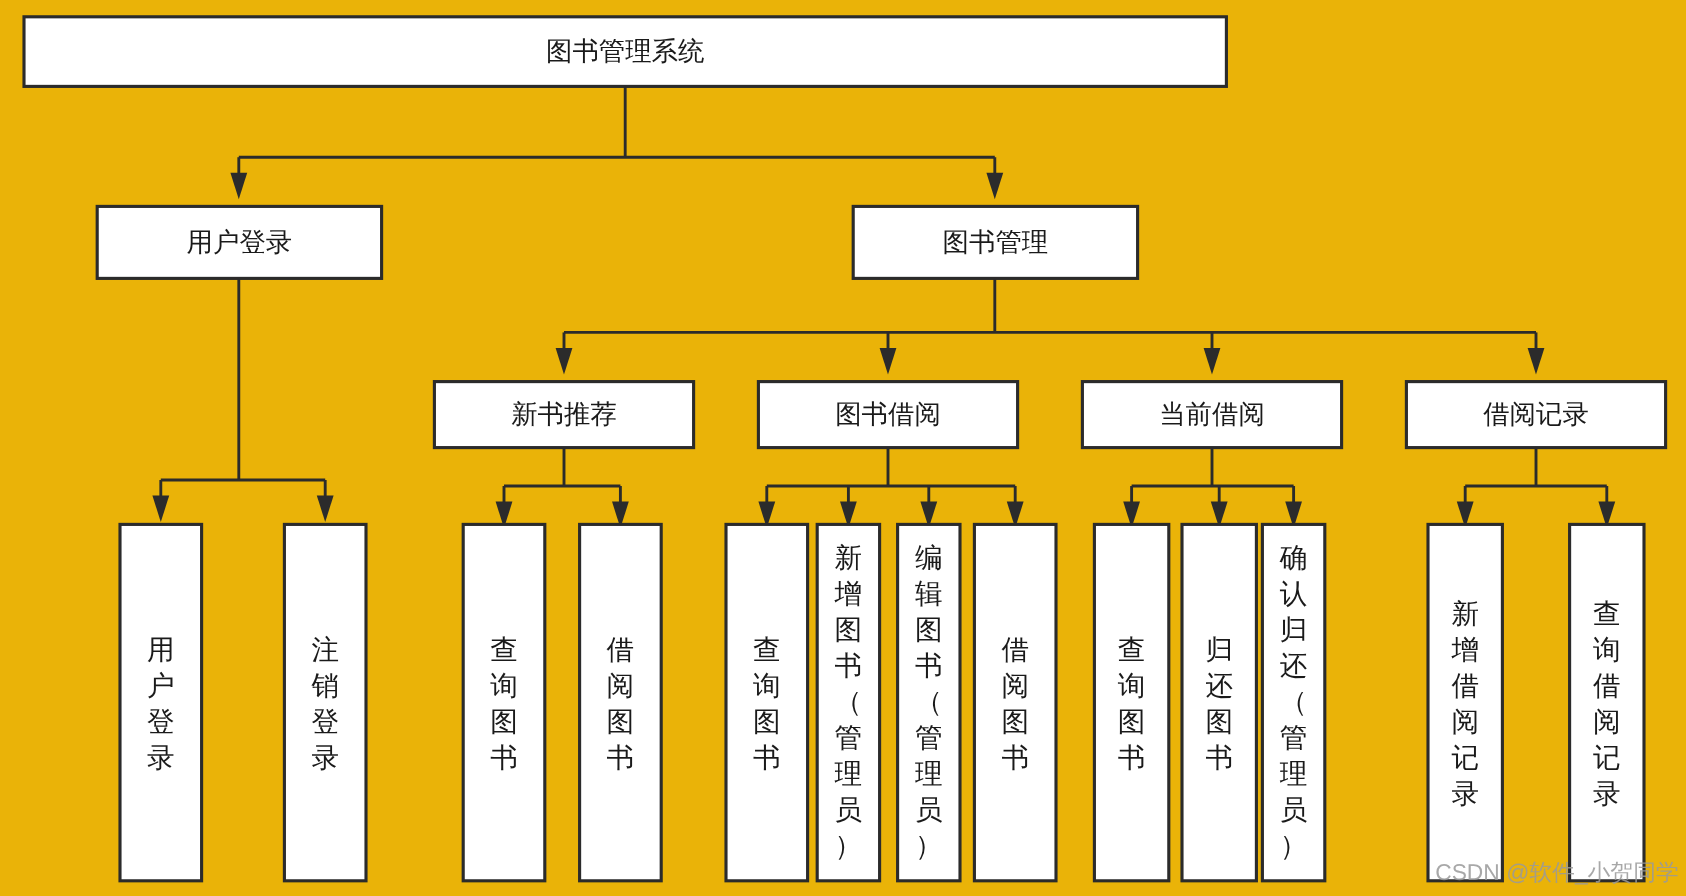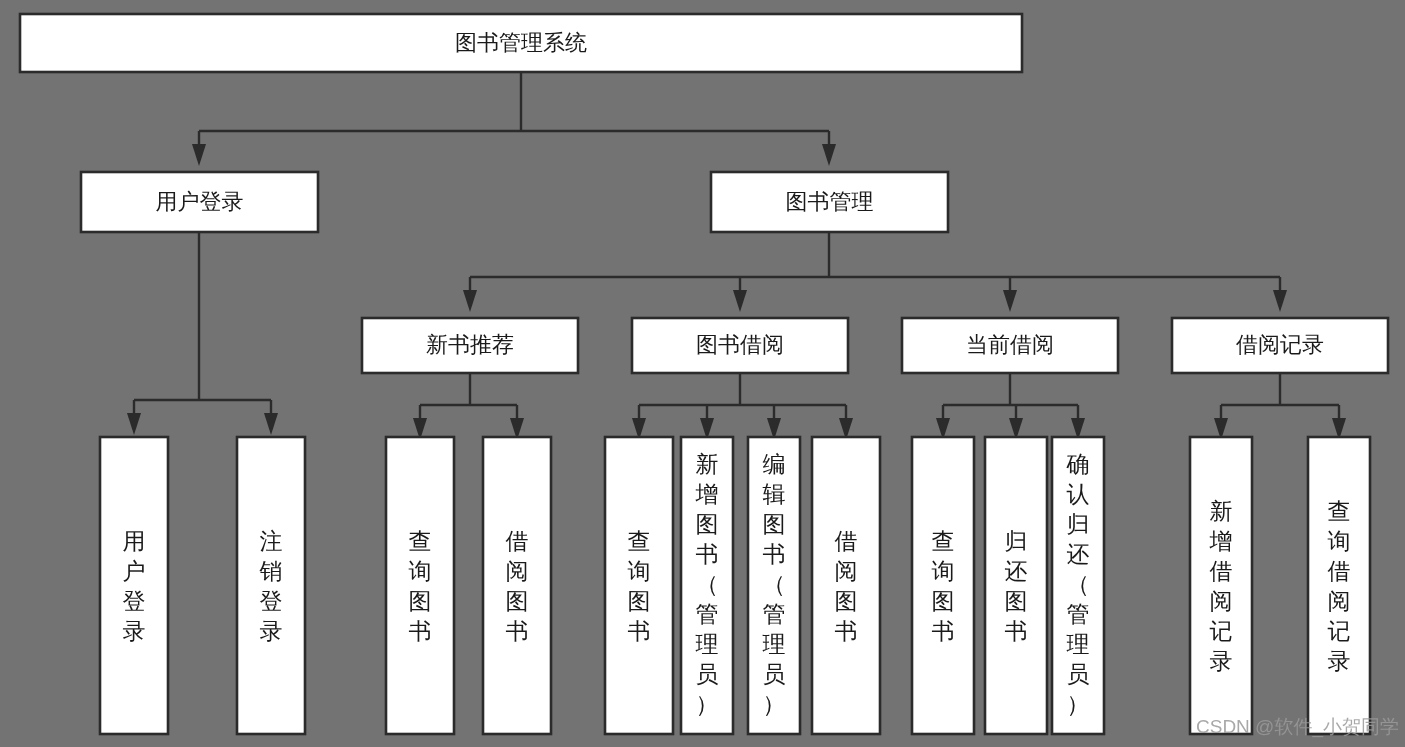--- a/index.html
+++ b/index.html
@@ -7,21 +7,21 @@
     padding: 0;
     background: #ffffff;
   }
   body {
     font-family: "Liberation Sans", "DejaVu Sans", sans-serif;
   }
   #diagram-root {
     position: relative;
     width: 1405px;
     height: 747px;
-    background: #737373;
+    background: #eab308;
     overflow: hidden;
   }
   svg.diagram-canvas {
     position: absolute;
     top: 0;
     left: 0;
     width: 1405px;
     height: 747px;
   }
   .node-rect {

